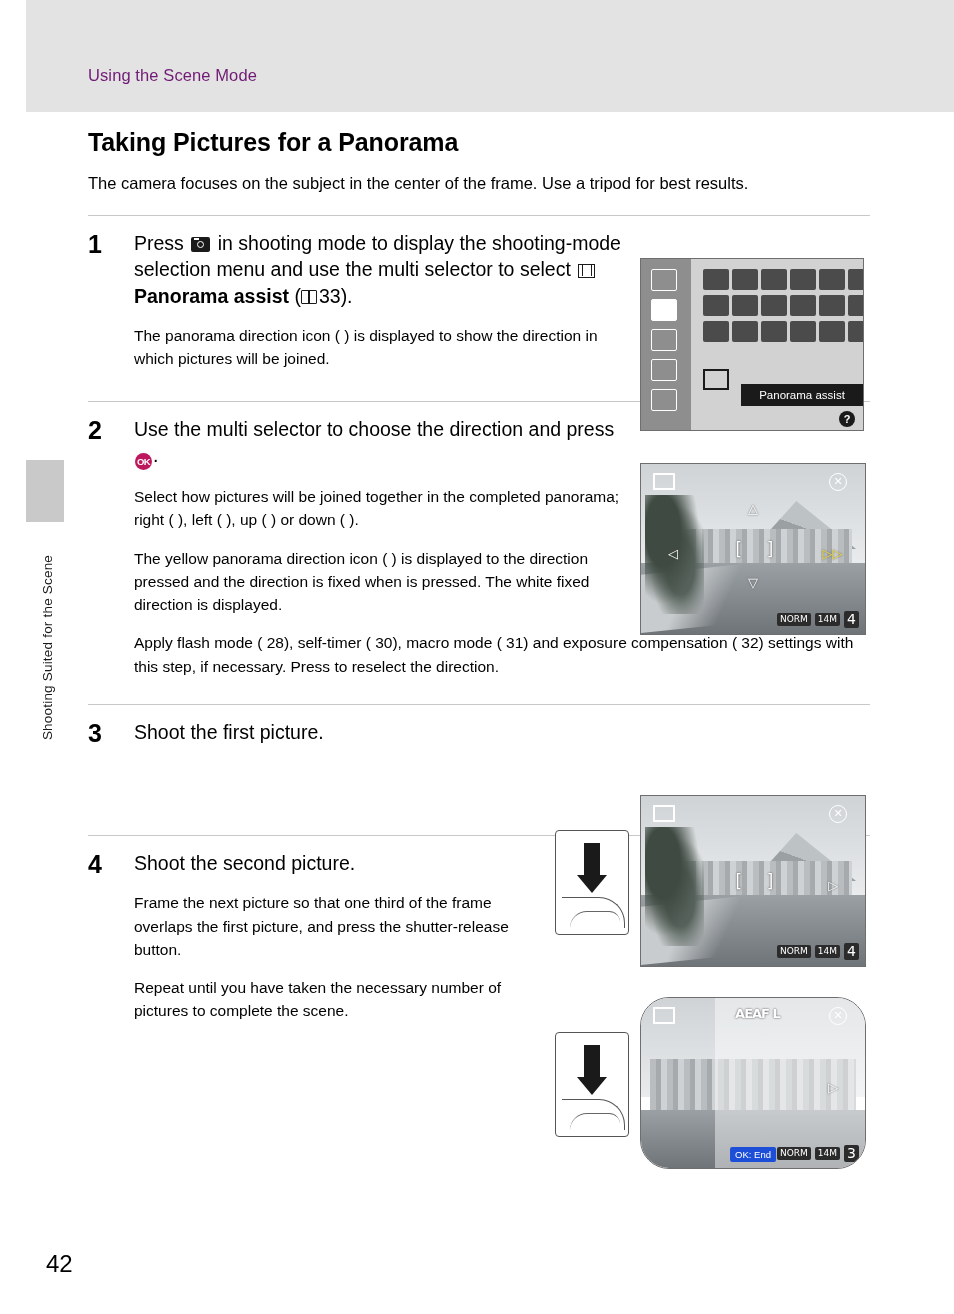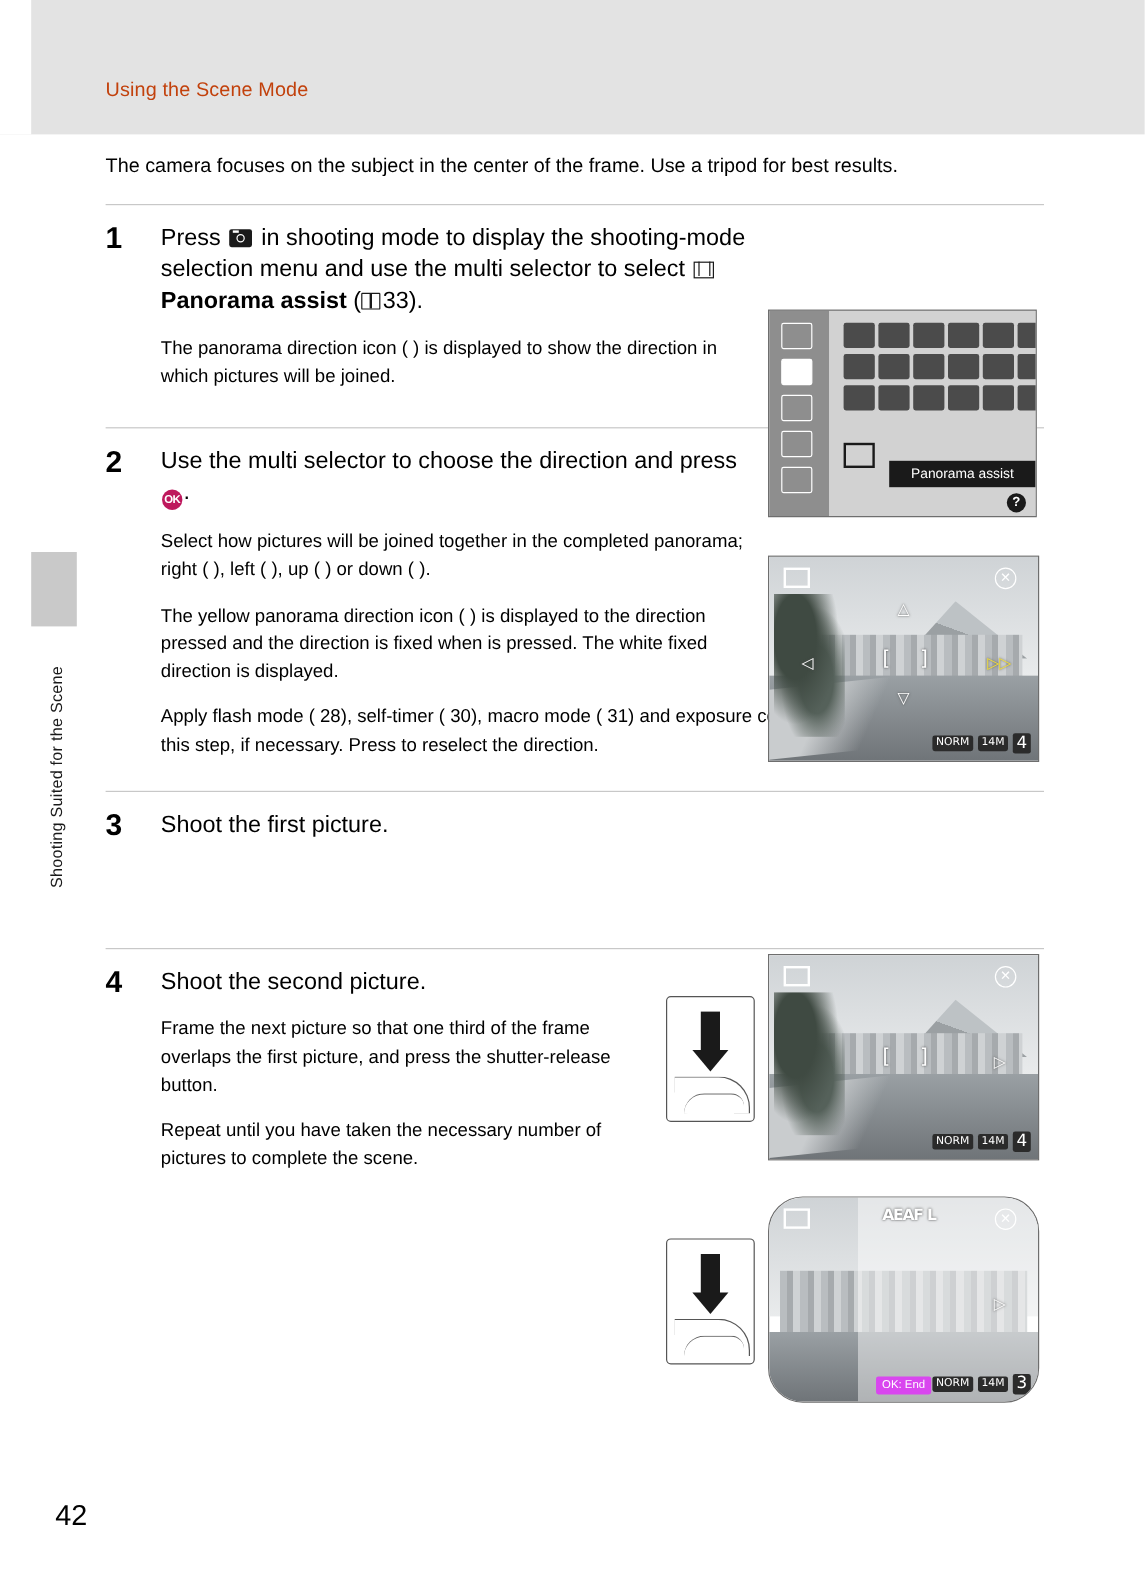--- a/index.html
+++ b/index.html
@@ -25,21 +25,21 @@
   .header-white-left {
     position: absolute;
     left: 0; top: 0;
     width: 26px; height: 112px;
     background: #ffffff;
   }
   .header-title {
     position: absolute;
     left: 88px; top: 66px;
     font-size: 16.5px;
-    color: #c2410c;
+    color: #701a75;
     letter-spacing: 0.1px;
   }
   
   .side-tab {
     position: absolute;
     left: 26px; top: 460px;
     width: 38px; height: 62px;
     background: #c9c9c9;
   }
   .side-label {
@@ -335,21 +335,21 @@
     position: absolute; left: 52%; top: 8px;
     transform: translateX(-50%);
     color: #fff; font-size: 13px; font-weight: bold;
     letter-spacing: -1px;
     font-family: "DejaVu Sans", sans-serif;
     text-shadow: 0 0 2px #333;
   }
   .end-chip {
     position: absolute; left: 50%; bottom: 6px;
     transform: translateX(-50%);
-    background: #d946ef; color: #fff;
+    background: #1d4ed8; color: #fff;
     font-size: 9.5px; padding: 2px 5px;
     border-radius: 2px;
   }
   .third-overlay {
     position: absolute; left: 33%; right: 0; top: 0; bottom: 0;
     background: rgba(255,255,255,0.45);
   }
 
   
   .hand {
@@ -403,20 +403,21 @@
 
 <div class="header-band"></div>
 <div class="header-white-left"></div>
 <div class="header-title">Using the Scene Mode</div>
 
 <div class="side-tab"></div>
 <div class="side-label">Shooting Suited for the Scene</div>
 
 <div class="content">
 
+  <h1 class="page-title">Taking Pictures for a Panorama</h1>
   <div class="intro">The camera focuses on the subject in the center of the frame. Use a tripod for best results.</div>
 
   <hr class="rule">
 
   <div class="step">
     <div class="step-num">1</div>
     <div class="step-body">
       <div class="step-head col-text">
         <span>Press</span>
         <span class="badge-cam"></span>

